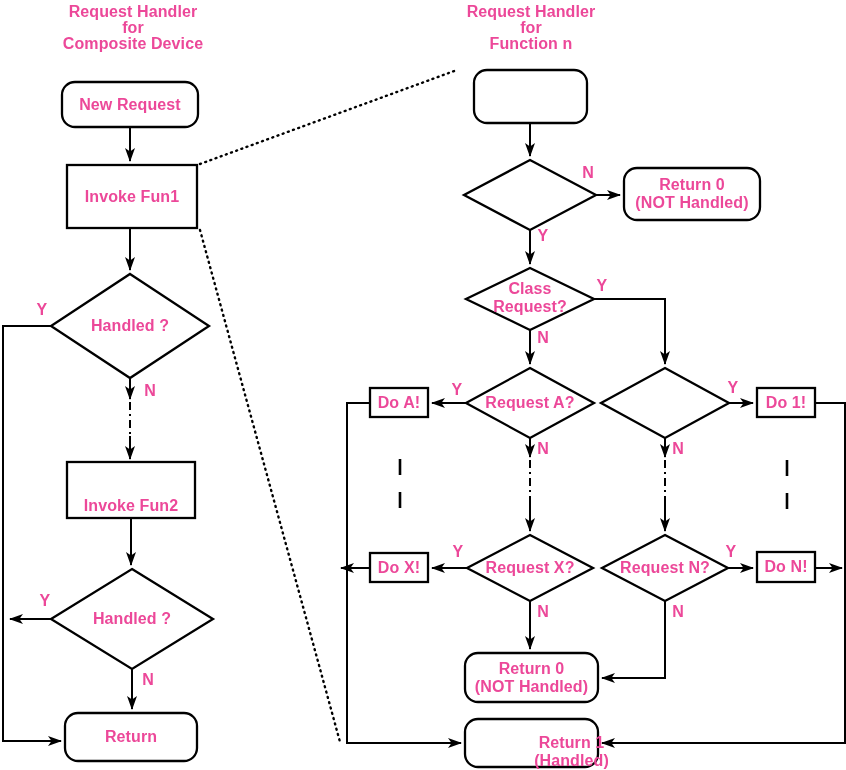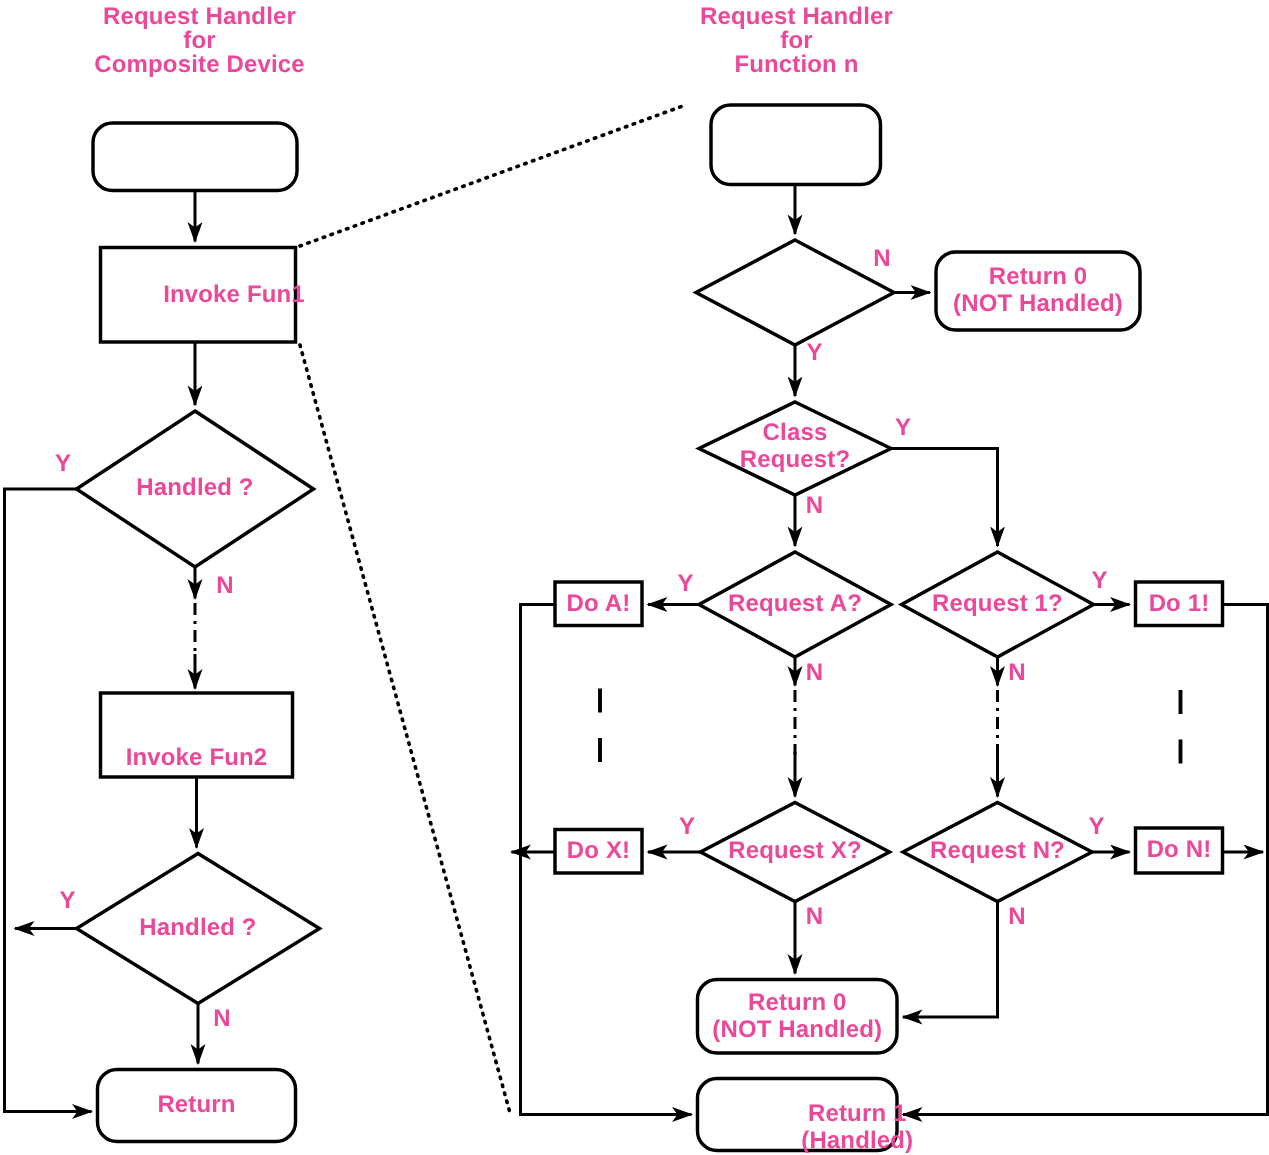--- a/index.html
+++ b/index.html
@@ -102,32 +102,32 @@
     <line class="ellip" x1="787" y1="493" x2="787" y2="509"></line>
   </svg>
 
   <div class="lbl title" style="left:13px;top:2px;width:240px;height:52px;">Request Handler
 for
 Composite Device</div>
   <div class="lbl title" style="left:411px;top:2px;width:240px;height:52px;">Request Handler
 for
 Function n</div>
 
-  <div class="lbl" style="left:67px;top:165px;width:130px;height:63px;padding-left:24px;">Invoke Fun1</div>
+  <div class="lbl" style="left:62px;top:82px;width:136px;height:45px;">New Request</div>
+  <div class="lbl" style="left:67px;top:165px;width:130px;height:63px;">Invoke Fun1</div>
   <div class="lbl" style="left:66px;top:300px;width:128px;height:52px;">Handled ?</div>
   <div class="lbl" style="left:67px;top:478px;width:128px;height:56px;">Invoke Fun2</div>
   <div class="lbl" style="left:68px;top:593px;width:128px;height:52px;">Handled ?</div>
   <div class="lbl" style="left:65px;top:713px;width:132px;height:48px;">Return</div>
 
   <div class="lbl" style="left:624px;top:168px;width:136px;height:52px;">Return 0
 (NOT Handled)</div>
   <div class="lbl" style="left:466px;top:266px;width:128px;height:64px;">Class
 Request?</div>
   <div class="lbl" style="left:466px;top:368px;width:128px;height:70px;">Request A?</div>
-  <div class="lbl" style="left:601px;top:368px;width:128px;height:70px;">Request 1?</div>
   <div class="lbl" style="left:370px;top:388px;width:58px;height:29px;">Do A!</div>
   <div class="lbl" style="left:757px;top:388px;width:58px;height:29px;">Do 1!</div>
   <div class="lbl" style="left:466px;top:535px;width:128px;height:66px;">Request X?</div>
   <div class="lbl" style="left:601px;top:535px;width:128px;height:66px;">Request N?</div>
   <div class="lbl" style="left:370px;top:553px;width:58px;height:29px;">Do X!</div>
   <div class="lbl" style="left:757px;top:552px;width:58px;height:30px;">Do N!</div>
   <div class="lbl" style="left:465px;top:653px;width:133px;height:49px;">Return 0
 (NOT Handled)</div>
   <div class="lbl" style="left:465px;top:719px;width:133px;height:65px;padding-left:40px;">Return 1
 (Handled)</div>

